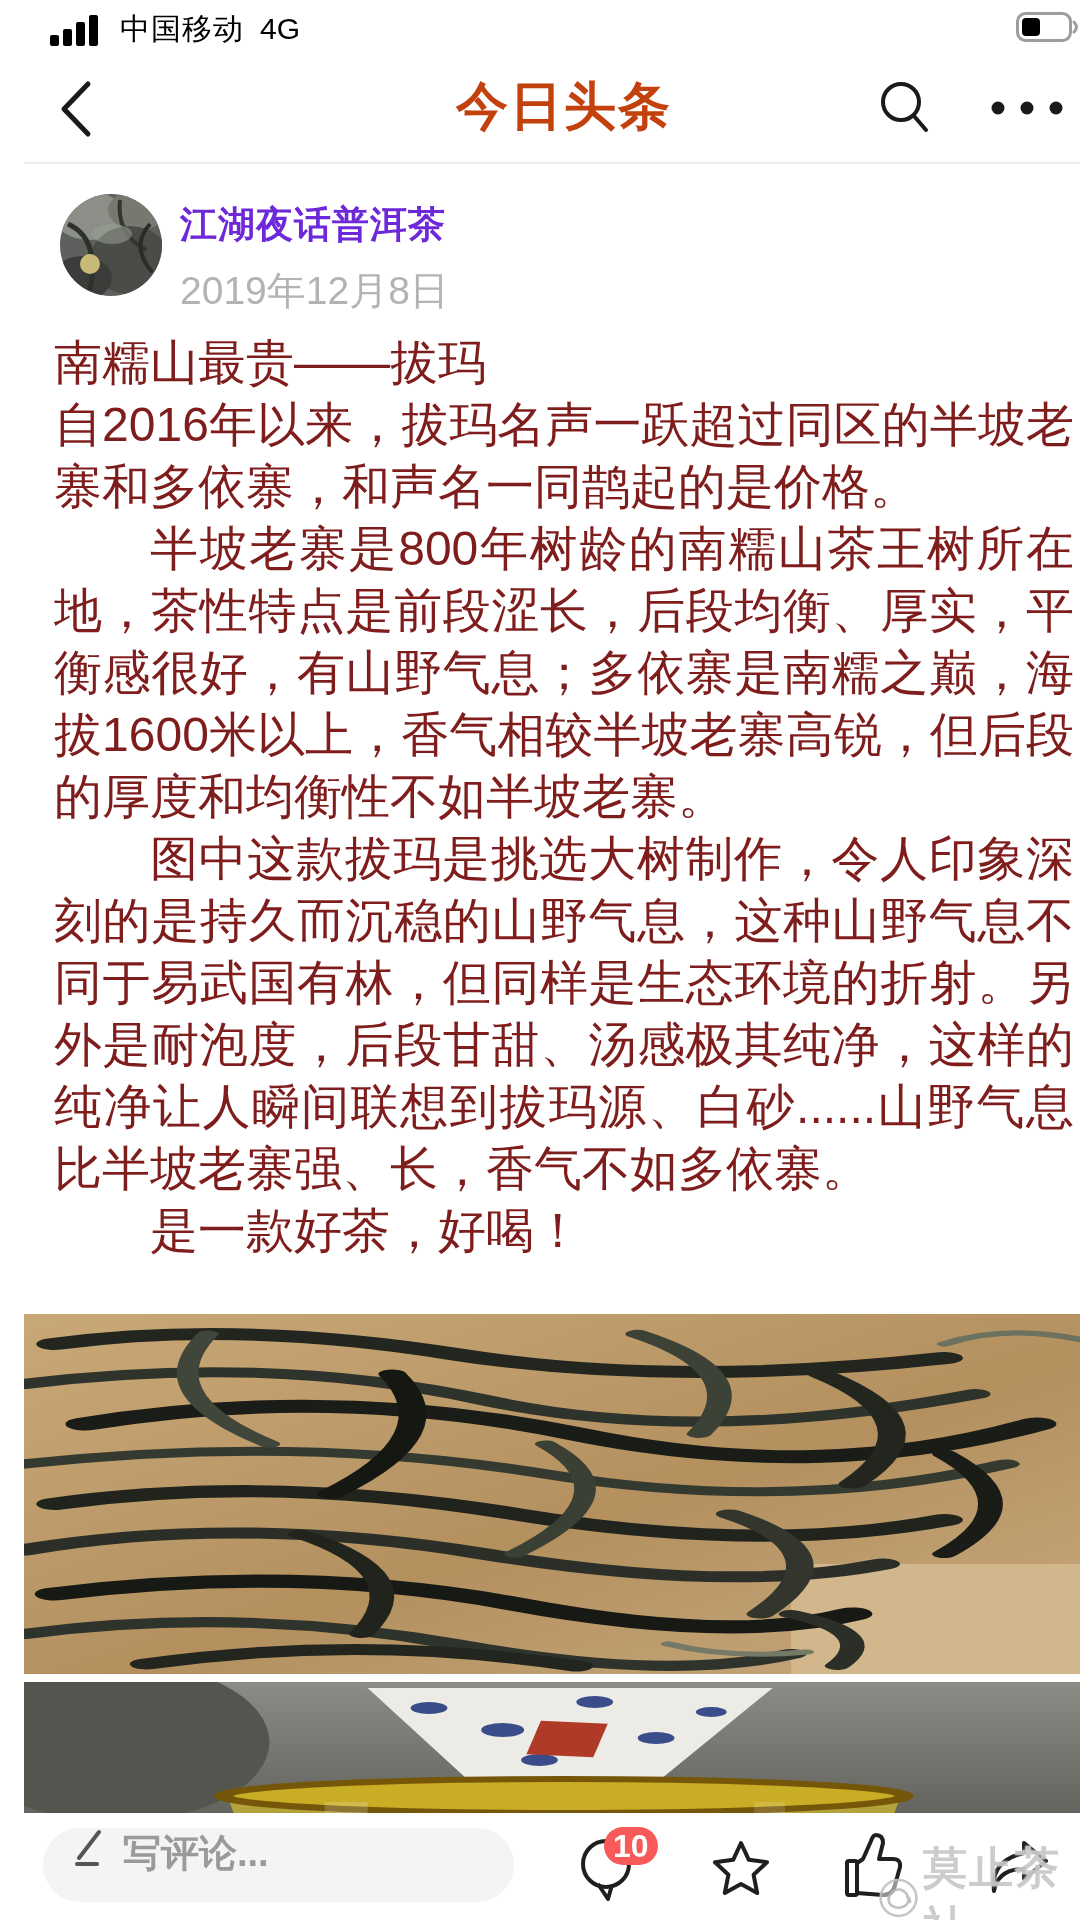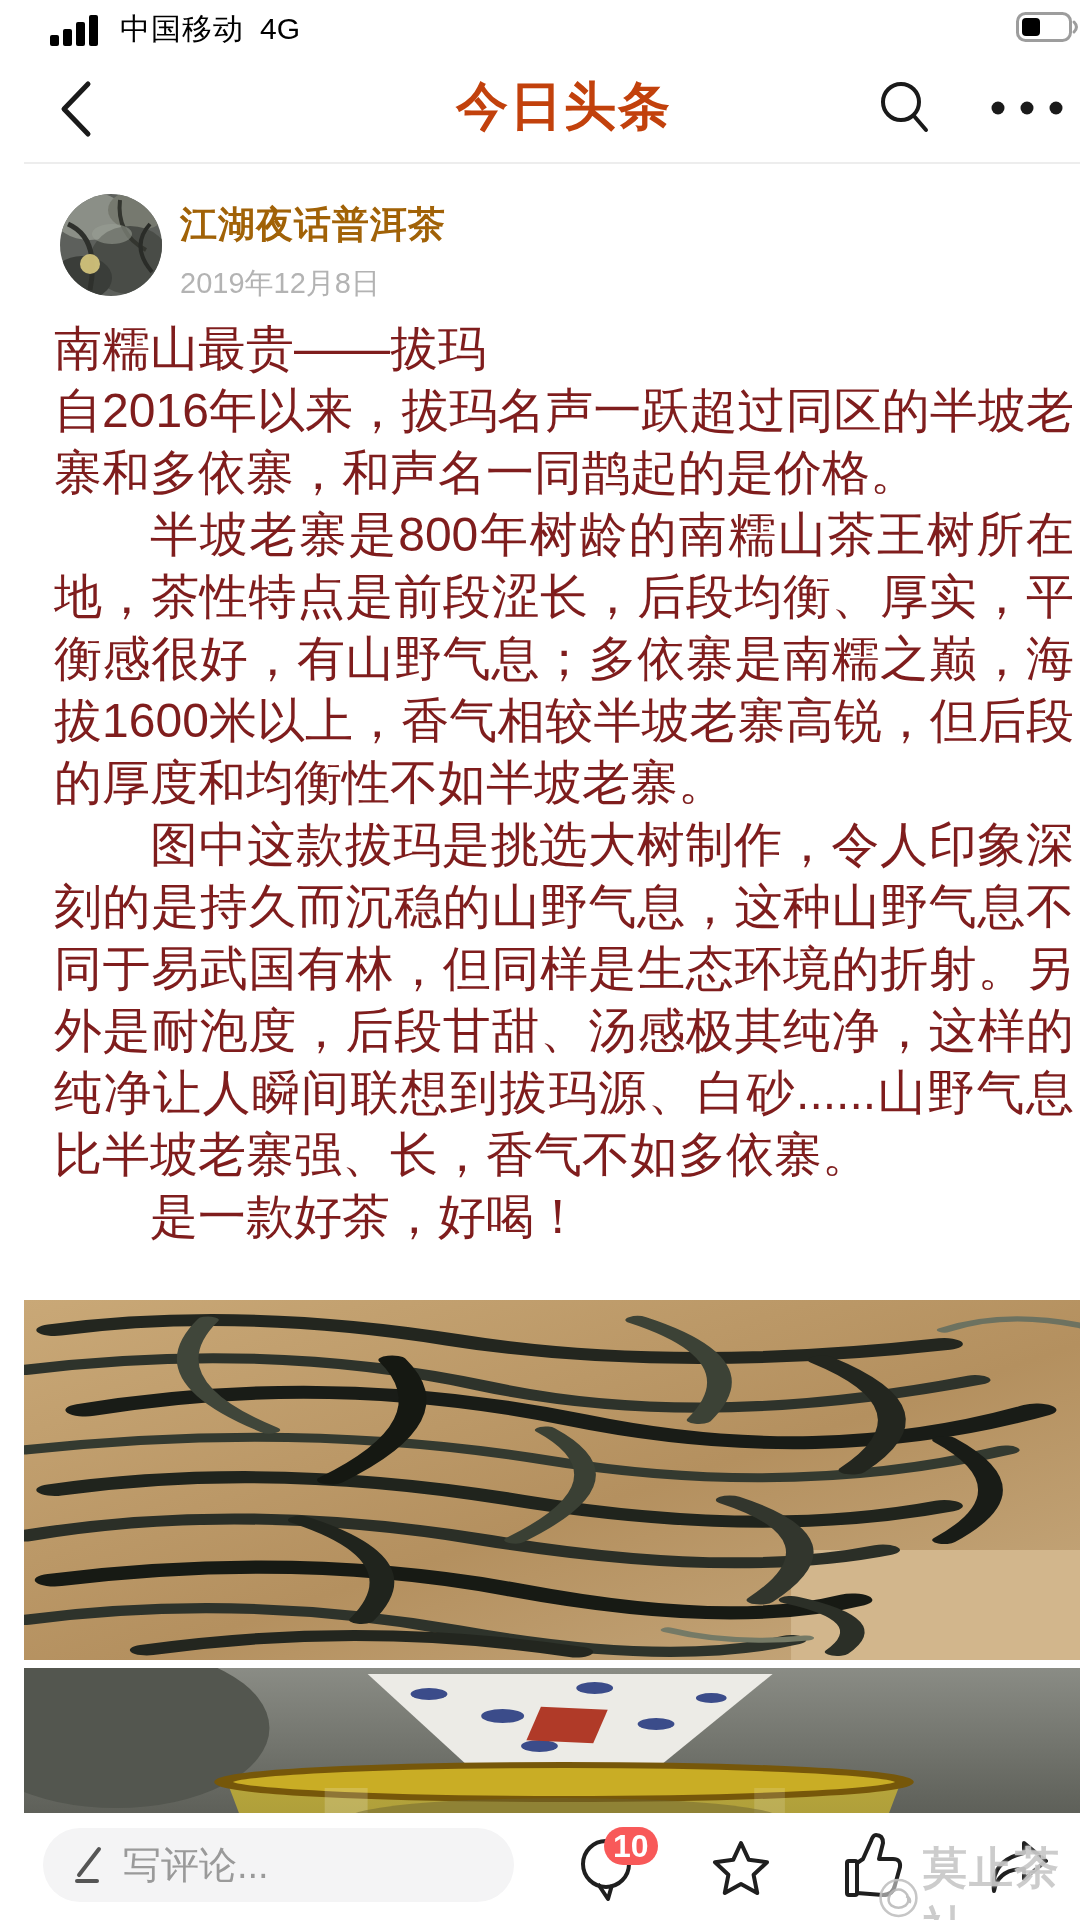--- a/index.html
+++ b/index.html
@@ -18,40 +18,40 @@
   .nav{position:relative;height:110px;border-bottom:2px solid #ededed;display:flex;align-items:center;}
   .nav-back{position:absolute;left:34px;top:28px;cursor:pointer;}
   .nav-title{position:absolute;left:0;right:0;text-align:center;font-size:52px;font-weight:700;color:#c2410c;letter-spacing:2px;font-family:Liberation Mono, monospace;}
   .nav-search{position:absolute;right:172px;top:26px;cursor:pointer;}
   .nav-more{position:absolute;right:40px;top:48px;cursor:pointer;}
 
   
   .author{display:flex;margin:30px 0 0 36px;}
   .avatar{width:102px;height:102px;border-radius:50%;overflow:hidden;flex:0 0 auto;}
   .author-info{margin-left:18px;padding-top:6px;}
-  .author-name{font-size:37px;font-weight:600;color:#a16207;letter-spacing:1px;}
-  .author-date{margin-top:14px;font-size:29px;color:#b3b3b3;}
+  .author-name{font-size:37px;font-weight:600;color:#6d28d9;letter-spacing:1px;}
+  .author-date{margin-top:14px;font-size:39px;color:#b3b3b3;}
 
   
   .article{padding:14px 30px 0;font-size:48px;line-height:62px;color:#7f1d1d;}
   .article p{margin:0;text-align:justify;}
   .article p.indent{text-indent:2em;}
 
   
   .grid{margin-top:52px;display:grid;grid-template-columns:repeat(1,1fr);gap:8px 12px;}
   .cell{position:relative;overflow:hidden;height:360px;cursor:pointer;}
   .cell.short{height:145px;}
   .cell svg{width:100%;height:100%;display:block;}
   .img-watermark{position:absolute;right:6px;bottom:10px;font-size:27px;font-weight:600;color:rgba(255,255,255,.88);
                  text-shadow:0 1px 3px rgba(0,0,0,.45);white-space:nowrap;}
 
   
   .bottom-bar{position:absolute;left:0;bottom:0;width:1080px;height:107px;background:#fff;}
   .comment-pill{position:absolute;left:43px;top:15px;width:471px;height:74px;border-radius:37px;background:#f4f4f5;
-                display:flex;align-items:center;padding-left:28px;box-sizing:border-box;cursor:text;}
+                display:flex;padding-left:28px;box-sizing:border-box;cursor:text;font-weight:bold;}
   .comment-pill .ph{margin-left:16px;font-size:38px;color:#9a9a9a;}
   .bb-icon{position:absolute;cursor:pointer;}
   .icon-comment{left:578px;top:24px;}
   .badge{position:absolute;left:604px;top:14px;min-width:40px;height:38px;box-sizing:border-box;padding:0 9px;
          border-radius:19px;background:#f85959;color:#fff;font-size:32px;font-weight:700;
          display:flex;align-items:center;justify-content:center;}
   .icon-star{left:711px;top:26px;}
   .icon-thumb{left:843px;top:18px;}
   .icon-share{left:988px;top:26px;}
   .page-watermark{position:absolute;left:878px;top:26px;display:flex;align-items:center;z-index:5;

